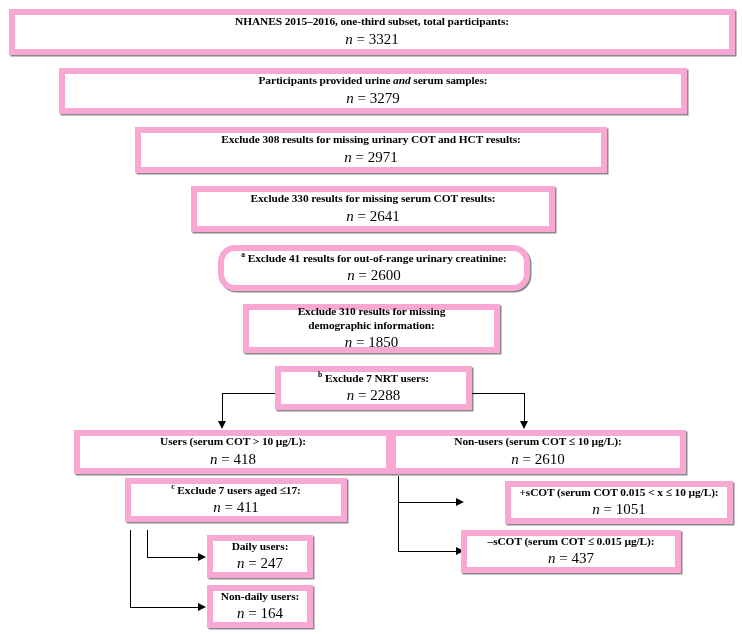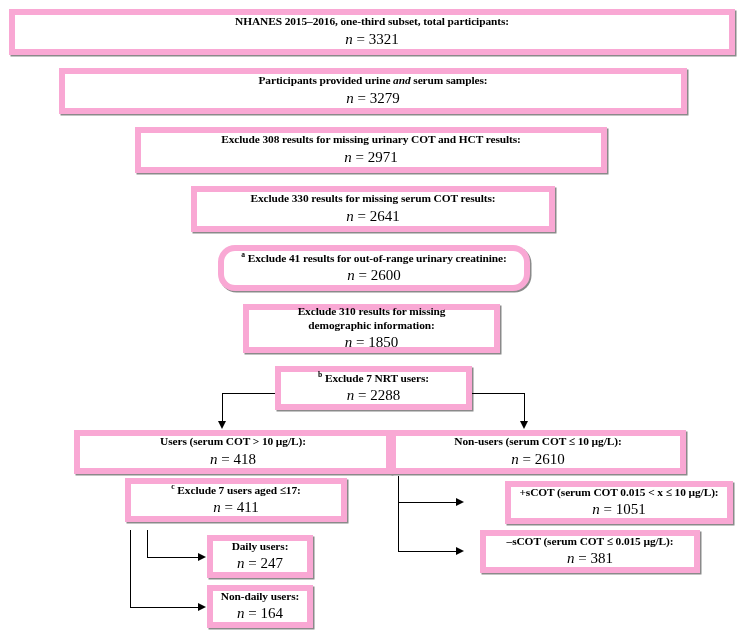--- a/index.html
+++ b/index.html
@@ -189,20 +189,20 @@
   <div class="hline" style="left:398px; top:551px; width:59px;"></div>
   <div class="arrow-right" style="left:456px; top:547px;"></div>
 
   <div class="box" style="left:465px; top:481px; width:228px; height:43px;margin-left:40px;">
     <div class="line1">+sCOT (serum COT 0.015 &lt; x ≤ 10 µg/L):</div>
     <div class="line2">
       <span class="ital">n</span><span> = </span><span>1051</span>
     </div>
   </div>
 
-  <div class="box" style="left:480px; top:530px; width:220px; height:43px;">
+  <div class="box" style="left:461px; top:530px; width:220px; height:43px;">
     <div class="line1">–sCOT (serum COT ≤ 0.015 µg/L):</div>
     <div class="line2">
-      <span class="ital">n</span><span> = </span><span>381</span>
+      <span class="ital">n</span><span> = </span><span>437</span>
     </div>
   </div>
 
 </div>
 
 </body></html>

